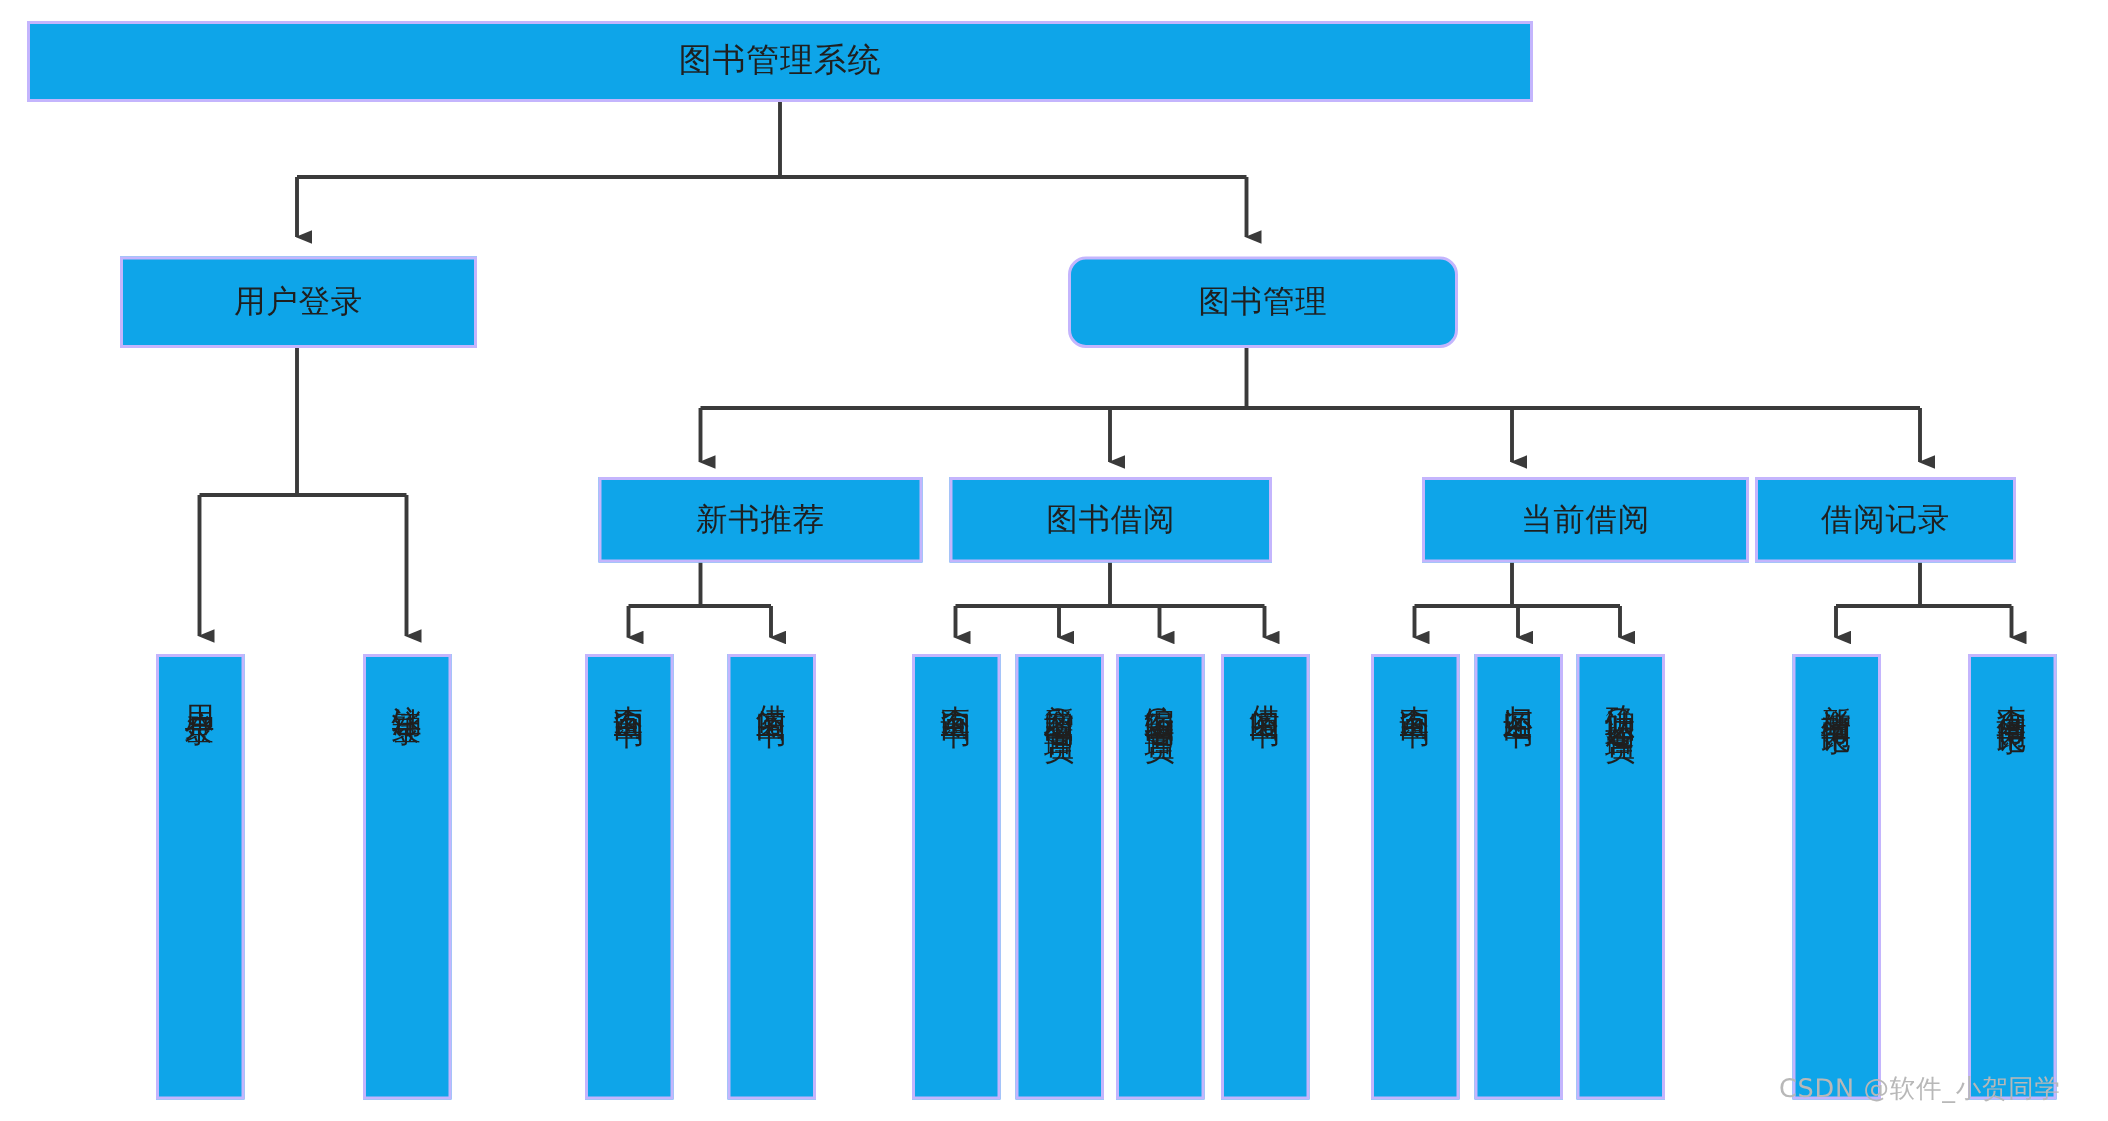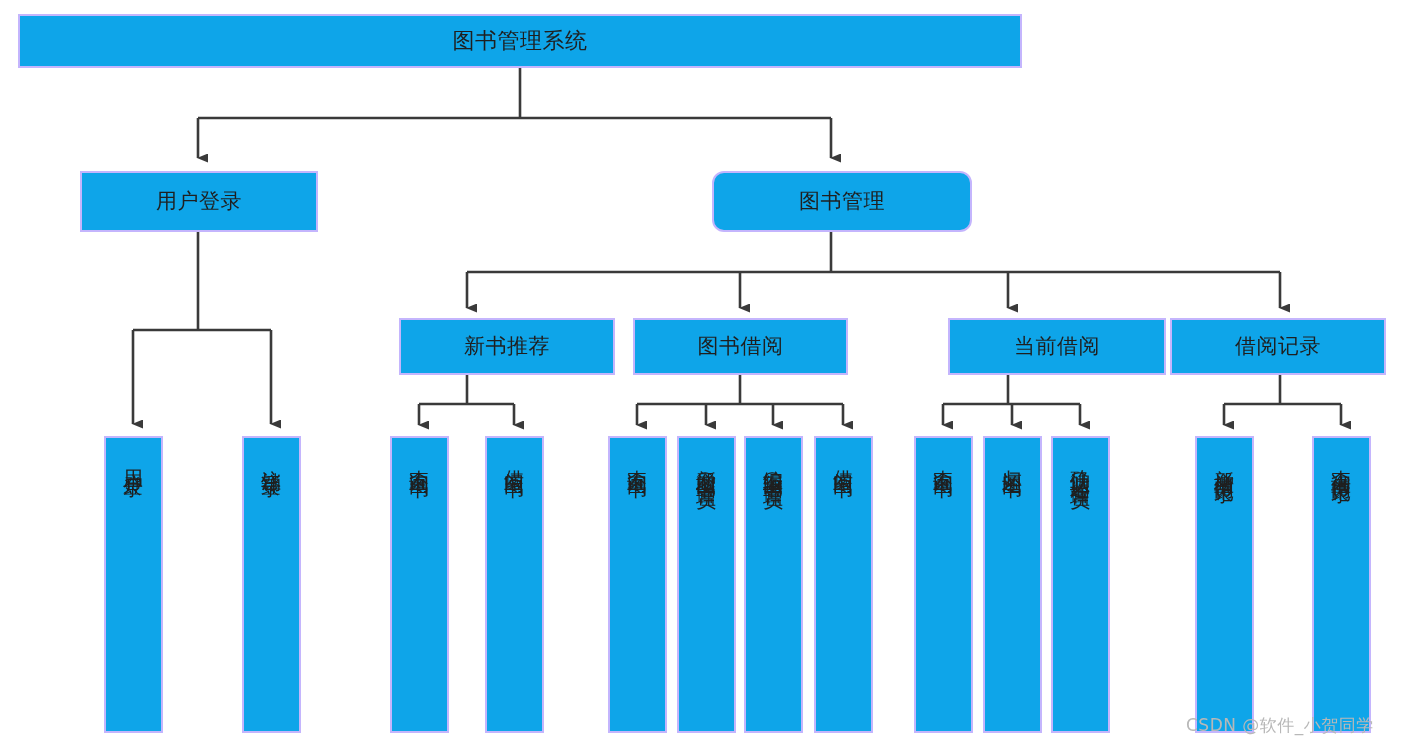--- a/index.html
+++ b/index.html
@@ -138,21 +138,21 @@
 
   <div class="node horizontal" style="left:362px; top:318px; width:216px; height:57px;margin-left:37px;">
     <span class="node-label">新书推荐</span>
   </div>
   <div class="node horizontal" style="left:633px; top:318px; width:215px; height:57px;">
     <span class="node-label">图书借阅</span>
   </div>
   <div class="node horizontal" style="left:900px; top:318px; width:218px; height:57px;margin-left:48px;">
     <span class="node-label">当前借阅</span>
   </div>
-  <div class="node horizontal" style="left:1170px; top:318px; width:216px; height:57px;">
+  <div class="node horizontal" style="left:1170px; top:318px; width:174px; height:57px;">
     <span class="node-label">借阅记录</span>
   </div>
 
   <div class="node vertical" style="left:104px; top:436px; width:59px; height:297px;">
     <span class="node-label">用户登录</span>
   </div>
   <div class="node vertical" style="left:242px; top:436px; width:59px; height:297px;">
     <span class="node-label">注销登录</span>
   </div>
 

